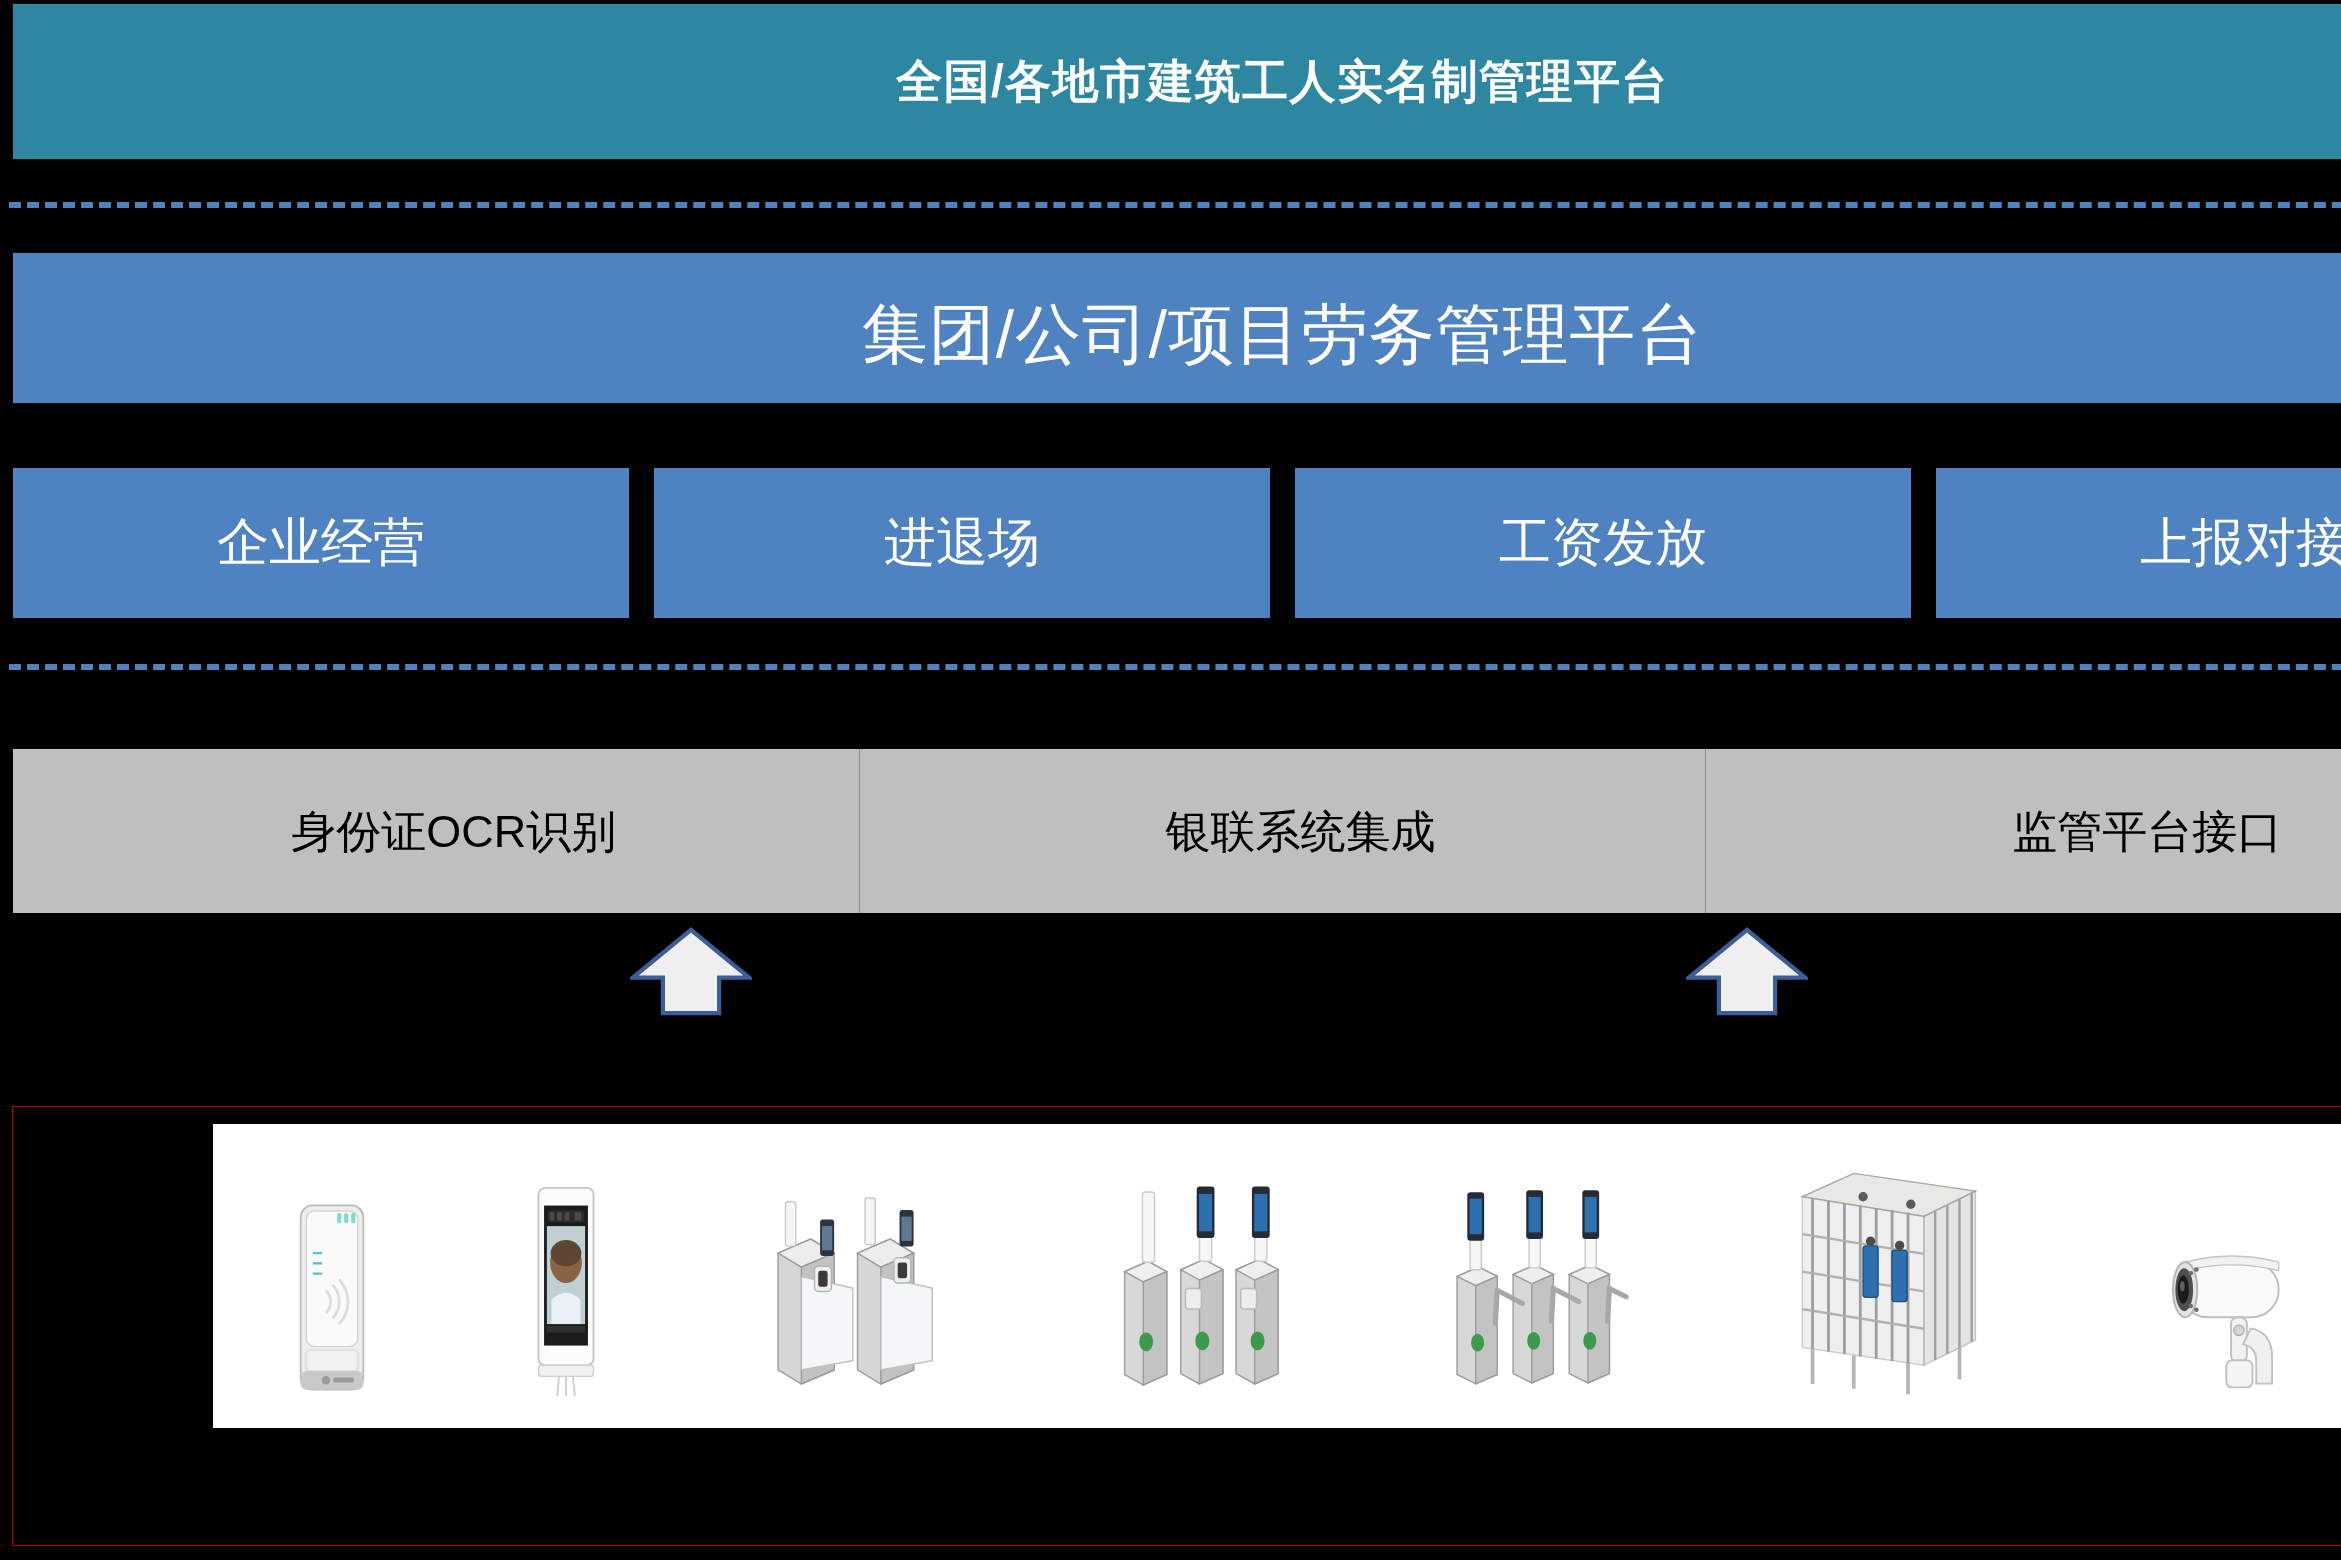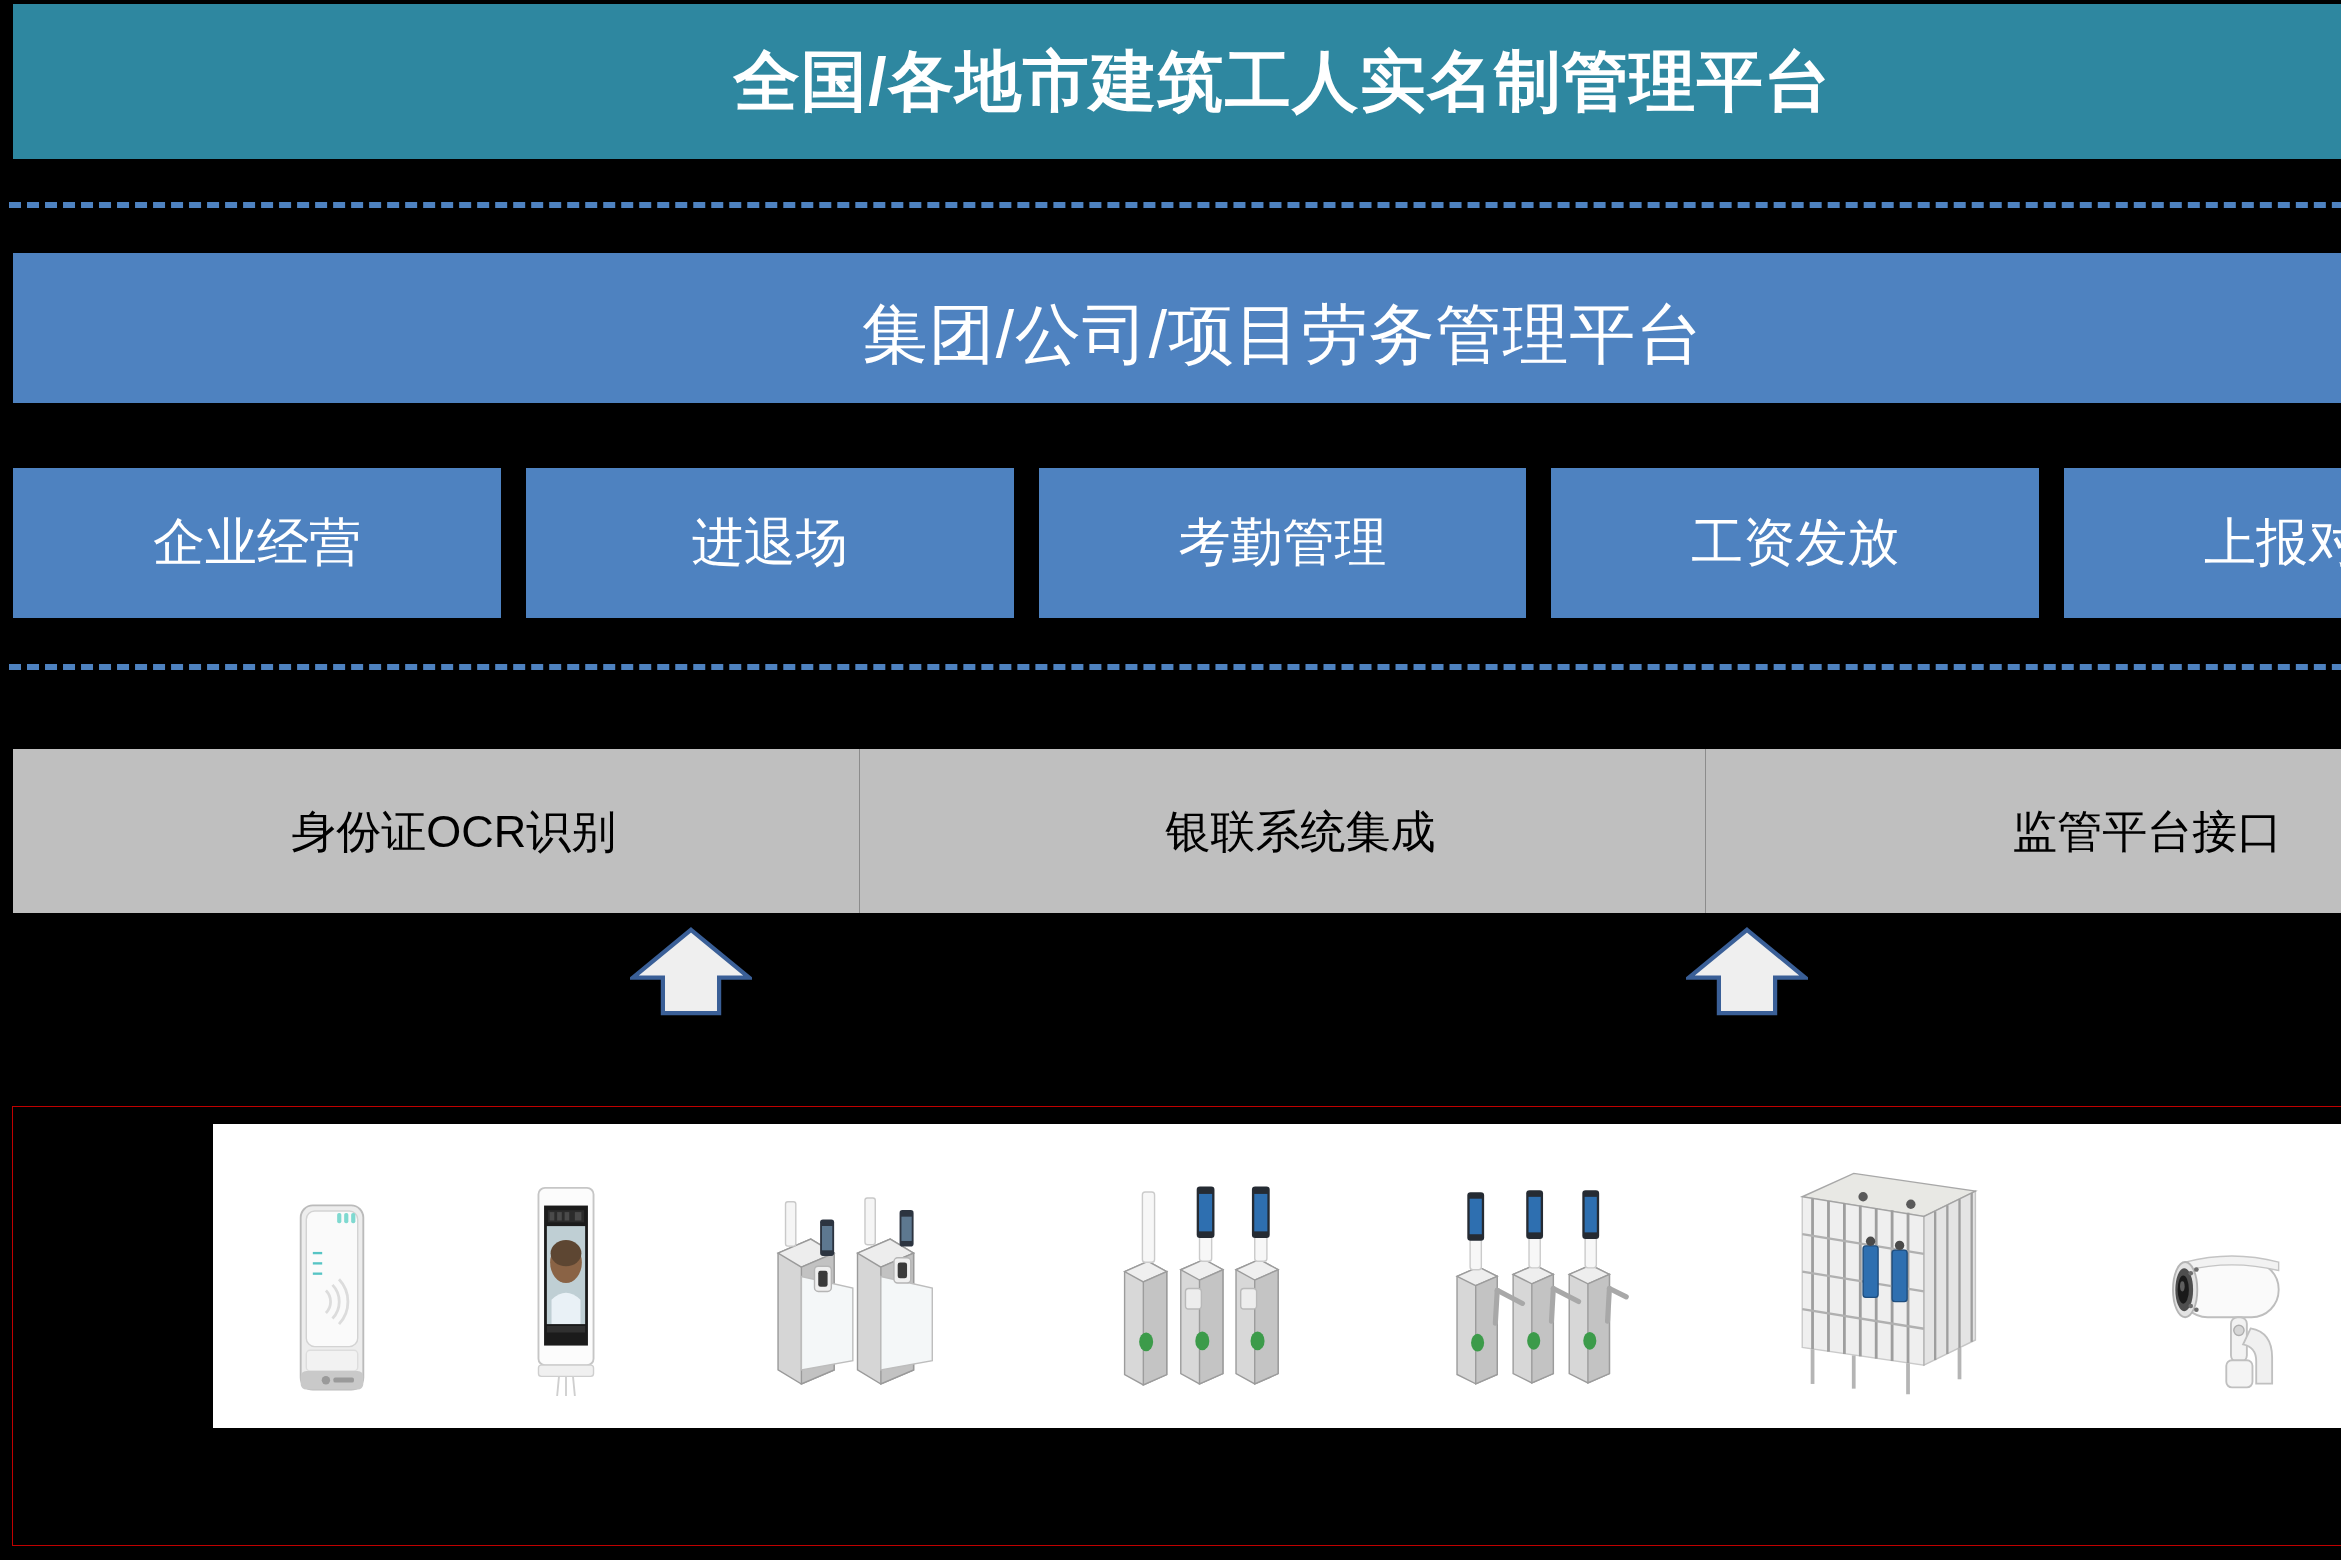--- a/index.html
+++ b/index.html
@@ -8,21 +8,21 @@
 
   .abs{position:absolute;}
 
   
   #national-bar{
     left:13px; top:3.7px; width:2539px; height:155px;
     background:#2E87A0;
     display:flex;align-items:center;justify-content:center;
   }
   #national-bar .label{
-    color:#ffffff;font-size:66px;font-weight:bold;letter-spacing:1.4px;
+    color:#ffffff;font-size:46px;font-weight:bold;letter-spacing:1.4px;
     line-height:1;white-space:nowrap;
   }
 
   
   .dash-sep{
     left:9.4px; width:2731px; height:0;
     border-top:6px dashed #4E82C0;
   }
   #dash-sep-1{top:202px;}
   #dash-sep-2{top:664px;}
@@ -97,23 +97,20 @@
 <div class="abs" id="enterprise-bar">
   <span class="label">集团/公司/项目劳务管理平台</span>
 </div>
 
 <div class="abs" id="module-row">
   <div class="module">
     <span class="label">企业经营</span>
   </div>
   <div class="module">
     <span class="label">进退场</span>
-  </div>
-  <div class="module">
-    <span class="label">考勤管理</span>
   </div>
   <div class="module">
     <span class="label">工资发放</span>
   </div>
   <div class="module">
     <span class="label">上报对接</span>
   </div>
 </div>
 
 <div class="abs dash-sep" id="dash-sep-2"></div>

